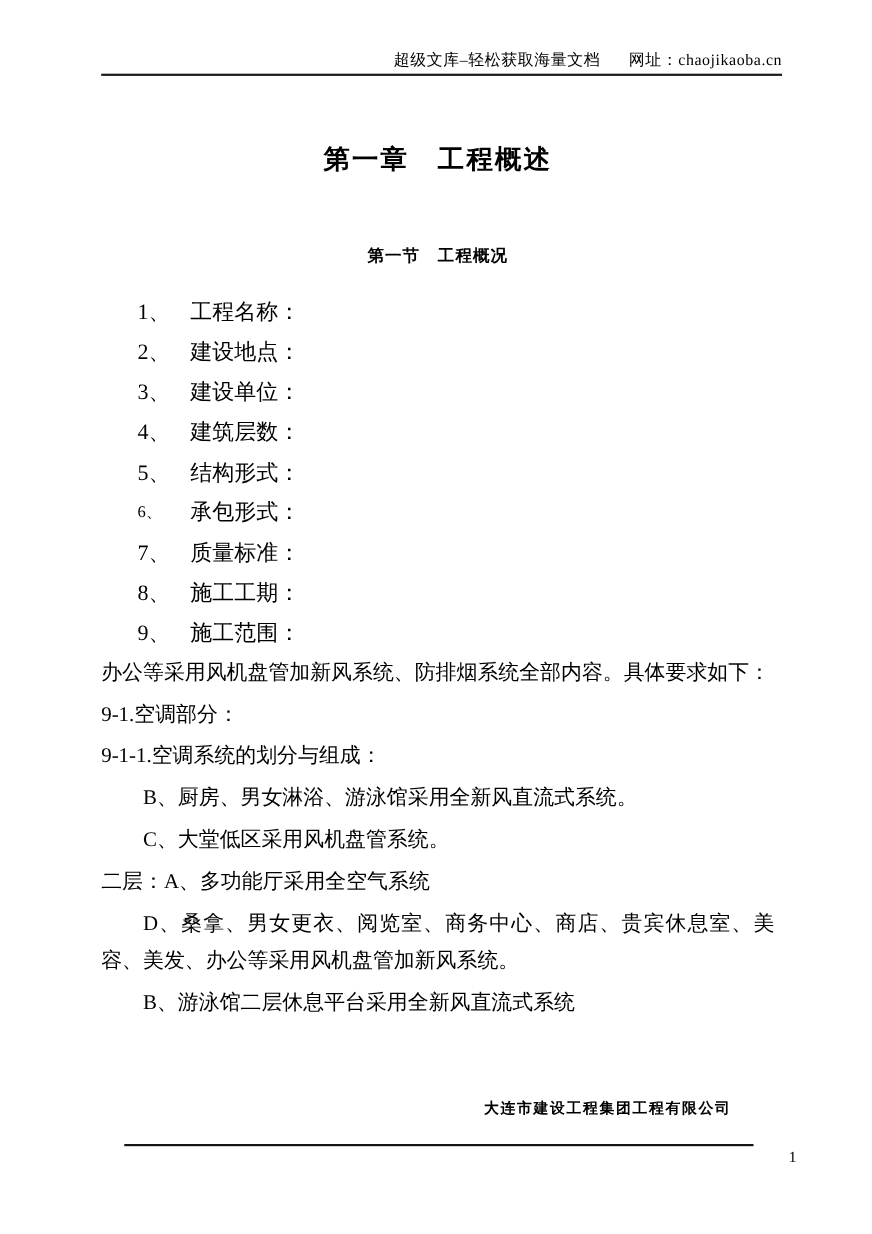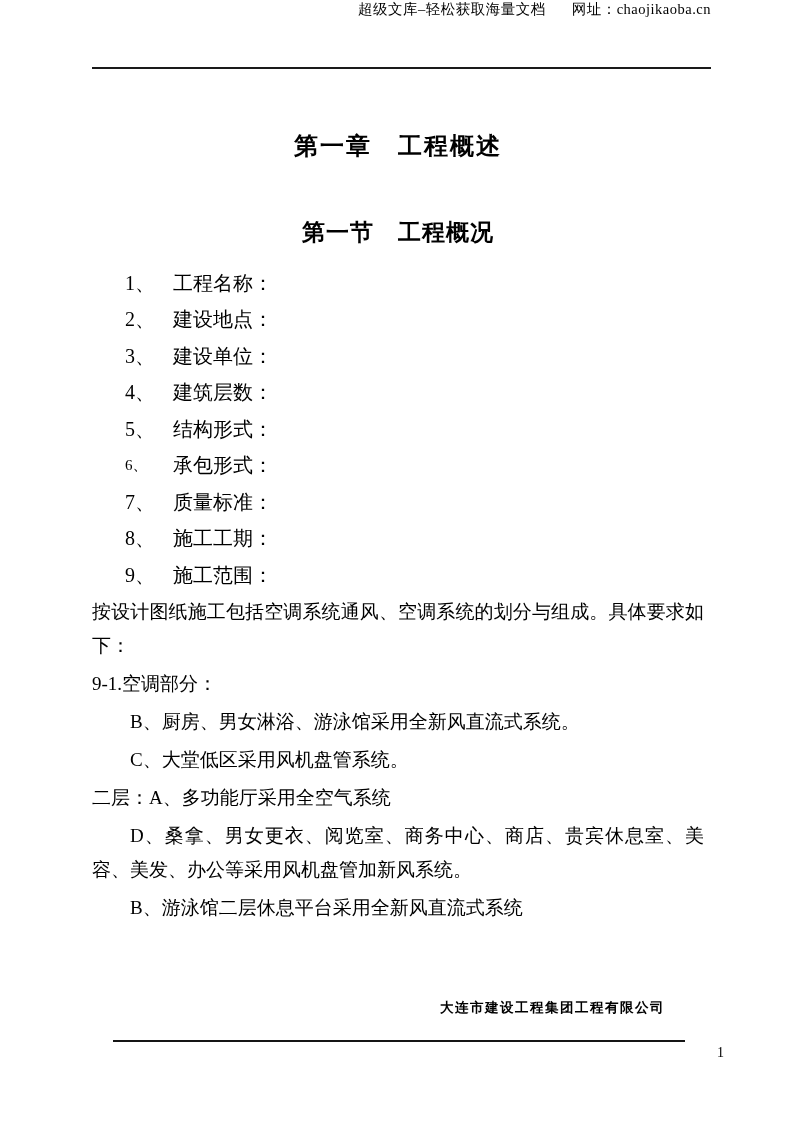--- a/index.html
+++ b/index.html
@@ -19,21 +19,21 @@
 
   
   .header {
     position: absolute;
     top: 0;
     left: 92px;
     width: 619px;
     height: 69px;
     box-sizing: border-box;
     display: flex;
-    align-items: flex-start;
+    align-items: flex-end;
     justify-content: flex-end;
     gap: 26px;
     border-bottom: 2px solid #1a1a1a;
     padding-bottom: 3px;
     font-size: 14.5px;
     letter-spacing: 0.5px;
     white-space: nowrap;
   }
 
   
@@ -46,21 +46,21 @@
   .chapter-title {
     margin: 14px 0 0;
     font-size: 24px;
     line-height: 44px;
     font-weight: bold;
     text-align: center;
     letter-spacing: 2px;
   }
   .section-title {
     margin: 50px 0 0;
-    font-size: 23px;
+    font-size: 15px;
     line-height: 30px;
     font-weight: bold;
     text-align: center;
     letter-spacing: 1px;
   }
 
   .items {
     list-style: none;
     margin: 17px 0 0;
     padding: 0;
@@ -170,22 +170,23 @@
         <span class="num">8、</span>
         <span class="label">施工工期：</span>
       </li>
       <li>
         <span class="num">9、</span>
         <span class="label">施工范围：</span>
       </li>
     </ol>
 
     <div class="paras">
-      <p class="para">按设计图纸施工包括空调系统通风、空调系统的划分与组成。具体要求如下：</p>
+      <p class="para">办公等采用风机盘管加新风系统、防排烟系统全部内容。具体要求如下：</p>
       <p class="para">9-1.空调部分：</p>
+      <p class="para">9-1-1.空调系统的划分与组成：</p>
       <p class="para indent">B、厨房、男女淋浴、游泳馆采用全新风直流式系统。</p>
       <p class="para indent">C、大堂低区采用风机盘管系统。</p>
       <p class="para">二层：A、多功能厅采用全空气系统</p>
       <p class="para indent">D、桑拿、男女更衣、阅览室、商务中心、商店、贵宾休息室、美容、美发、办公等采用风机盘管加新风系统。</p>
       <p class="para indent">B、游泳馆二层休息平台采用全新风直流式系统</p>
     </div>
 
   </div>
 
   <div class="footer-rule"></div>

